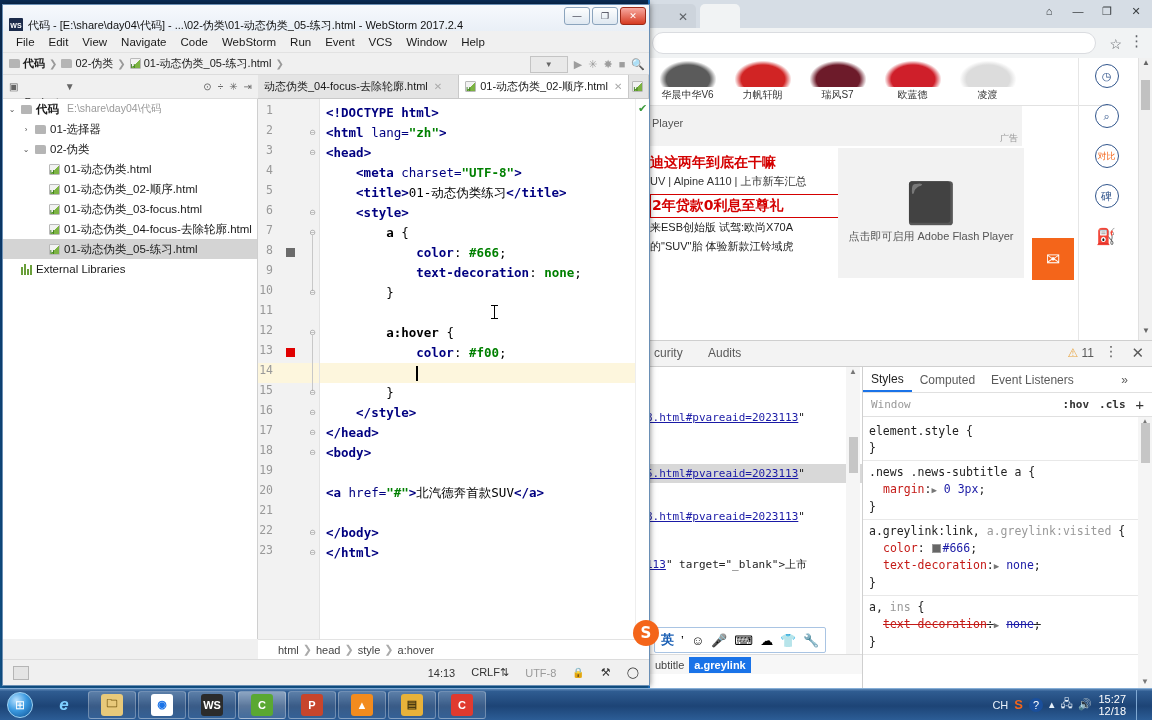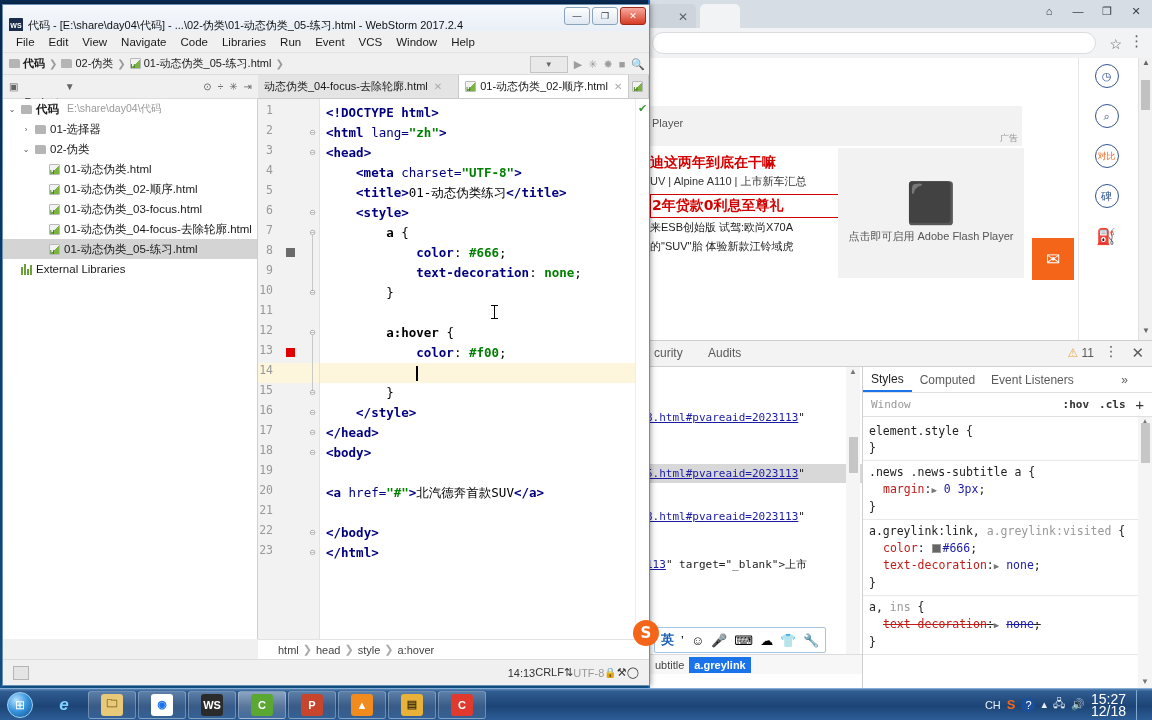--- a/index.html
+++ b/index.html
@@ -350,21 +350,21 @@
   }
   #ws-breadcrumb .sp { color:#aaa; }
   #ws-status {
     position:absolute; left:0; bottom:0; width:100%; height:26px;
     background:#f0f0f0; border-top:1px solid #dcdcdc;
     display:flex; align-items:center;
   }
   #ws-status .sbox {
     width:16px; height:14px; border:1px solid #b5b5b5; margin-left:10px; background:#e4e4e4;
   }
-  #ws-status .right { margin-left:auto; display:flex; align-items:center; gap:0; padding-right:10px; font-size:11px; color:#333;}
+  #ws-status .right { margin-left:auto; display:flex; align-items:center; gap:16px; padding-right:10px; font-size:11px; color:#333;}
   #ws-status .dim { color:#9a9a9a; }
   #sogou-logo {
     position:absolute; left:-18px; top:-8px; width:26px; height:26px;
     background:#f4651a; color:#fff; border-radius:50%; font-size:15px;
     display:flex; align-items:center; justify-content:center; font-weight:bold;
     font-family:"DejaVu Sans", sans-serif;
   }
   
   #taskbar {
     position:absolute; left:0; bottom:0; width:100%; height:32px;
@@ -386,21 +386,21 @@
     border:1px solid rgba(255,255,255,.28); border-radius:3px;
     background:linear-gradient(180deg, rgba(255,255,255,.22), rgba(255,255,255,.05));
     display:flex; align-items:center; justify-content:center;
   }
   .tb-item.first { border:none; background:none; width:44px;}
   .tb-item.act { background:linear-gradient(180deg, rgba(255,255,255,.45), rgba(255,255,255,.12)); }
   .tb-ico { width:22px; height:22px; border-radius:3px; display:flex; align-items:center;
     justify-content:center; font-size:11px; color:#fff; font-weight:bold;}
   #tray { margin-left:auto; display:flex; align-items:center; gap:6px; padding-right:6px; color:#e8f1fa;}
   #tray .ti { font-size:11px; }
-  #clock { font-size:14px; line-height:12px; text-align:center; color:#fff; }
+  #clock { font-size:11px; line-height:12px; text-align:center; color:#fff; }
   #showdesk { width:10px; height:30px; border-left:1px solid #7fa8d3; margin-left:4px;}
 </style>
 </head>
 <body>
 
 <div id="desktop"></div>
 
 <div id="chrome">
 
   <div id="chrome-tabstrip">
@@ -417,20 +417,42 @@
   </div>
 
   <div id="chrome-omnibar">
     <div id="omni-field"></div>
     <div id="omni-star">☆</div>
     <div id="omni-menu">⋮</div>
   </div>
 
   <div id="chrome-page">
 
+    <div id="car-strip">
+        <div class="car-item">
+          <div class="car-img" style="background: radial-gradient(at 50% 70%, rgb(91, 91, 91) 0%, rgb(91, 91, 91) 55%, rgba(255, 255, 255, 0) 72%);"></div>
+          <div>华晨中华V6</div>
+        </div>
+        <div class="car-item">
+          <div class="car-img" style="background: radial-gradient(at 50% 70%, rgb(209, 36, 36) 0%, rgb(209, 36, 36) 55%, rgba(255, 255, 255, 0) 72%);"></div>
+          <div>力帆轩朗</div>
+        </div>
+        <div class="car-item">
+          <div class="car-img" style="background: radial-gradient(at 50% 70%, rgb(109, 27, 42) 0%, rgb(109, 27, 42) 55%, rgba(255, 255, 255, 0) 72%);"></div>
+          <div>瑞风S7</div>
+        </div>
+        <div class="car-item">
+          <div class="car-img" style="background: radial-gradient(at 50% 70%, rgb(207, 31, 42) 0%, rgb(207, 31, 42) 55%, rgba(255, 255, 255, 0) 72%);"></div>
+          <div>欧蓝德</div>
+        </div>
+        <div class="car-item">
+          <div class="car-img" style="background: radial-gradient(at 50% 70%, rgb(220, 220, 220) 0%, rgb(220, 220, 220) 55%, rgba(255, 255, 255, 0) 72%);"></div>
+          <div>凌渡</div>
+        </div>
+      </div>
 
     <div id="ad-box1">
       <div id="ad-flashtext1">Player</div>
       <div class="ad-label">广告</div>
     </div>
 
     <div id="news-block">
       <div class="news-h">迪这两年到底在干嘛</div>
       <div class="news-sub">UV | Alpine A110 | 上市新车汇总</div>
       <div class="news-box">
@@ -548,21 +570,21 @@
       <div class="close">✕</div>
     </div>
   </div>
 
   <div id="ws-menubar">
       <span class="mi">File</span>
       <span class="mi">Edit</span>
       <span class="mi">View</span>
       <span class="mi">Navigate</span>
       <span class="mi">Code</span>
-      <span class="mi">Libraries</span>
+      <span class="mi">WebStorm</span>
       <span class="mi">Run</span>
       <span class="mi">Event</span>
       <span class="mi">VCS</span>
       <span class="mi">Window</span>
       <span class="mi">Help</span>
     </div>
 
   <div id="ws-navbar">
     <span class="crumb b">
       <span class="folder-ic"></span>

